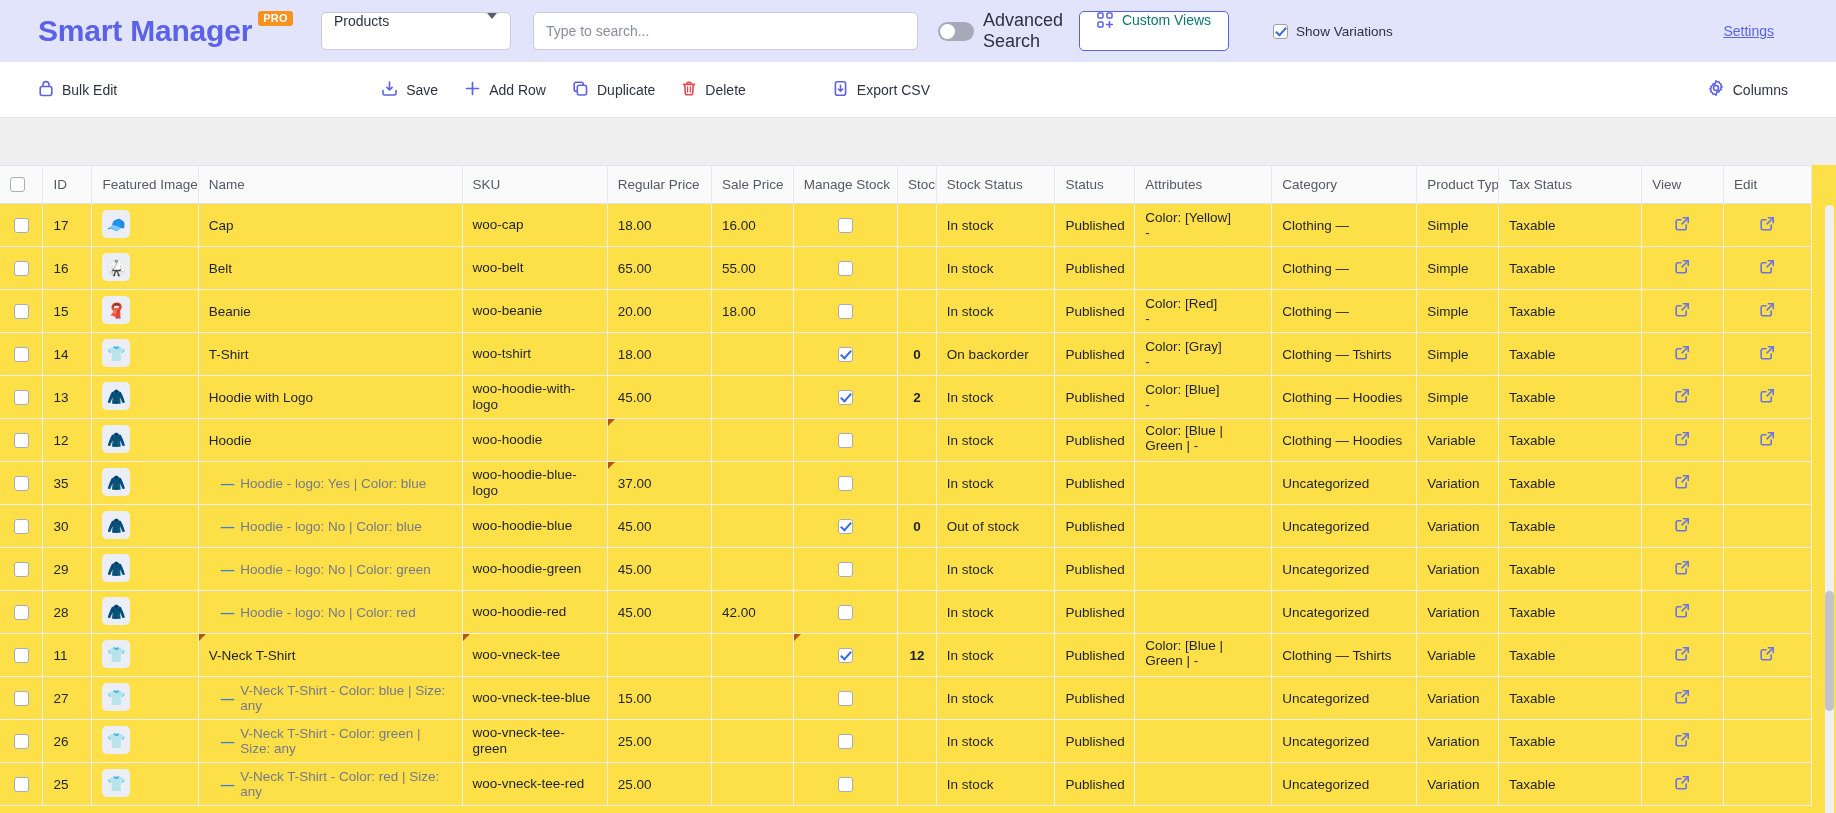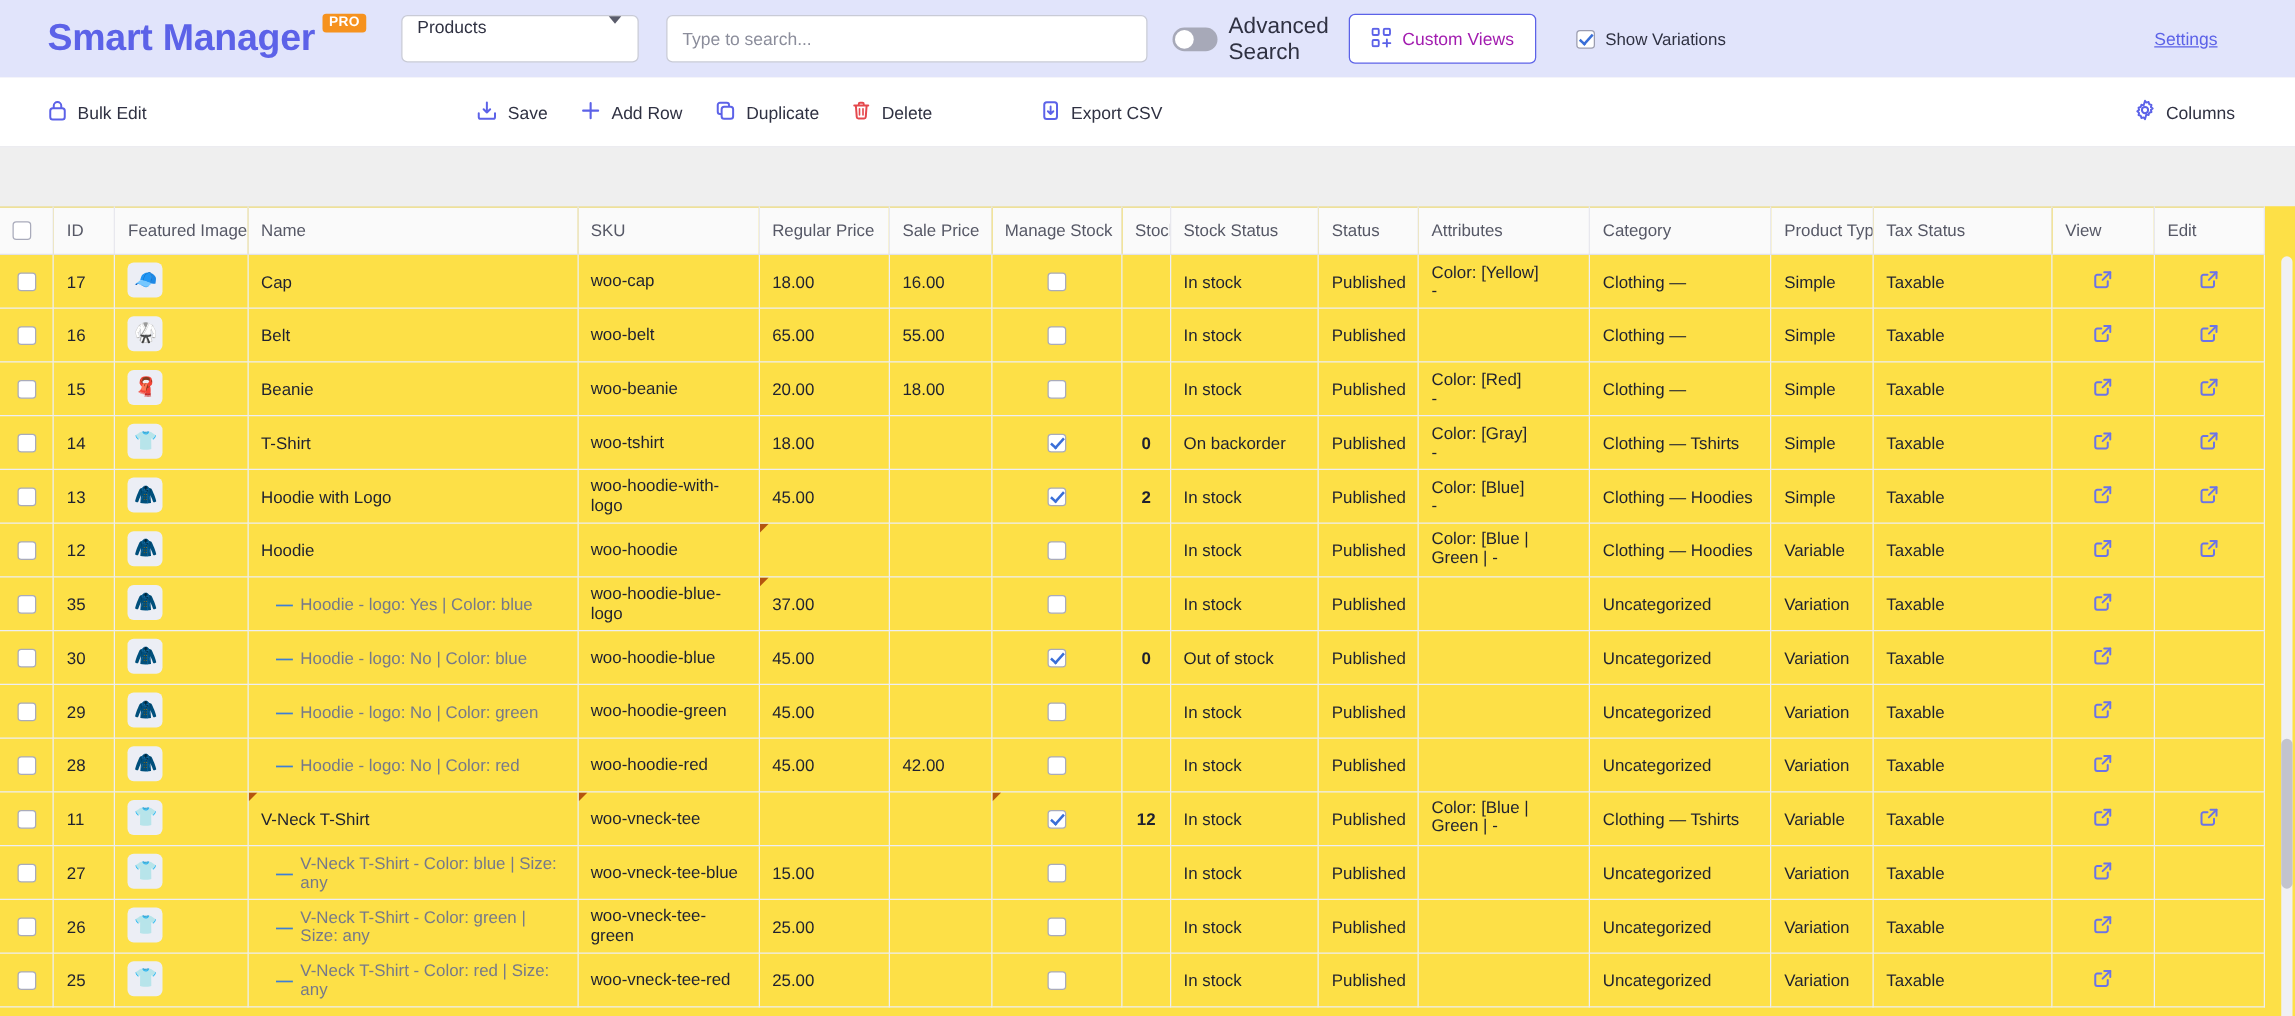--- a/index.html
+++ b/index.html
@@ -112,27 +112,27 @@
     line-height: 1.15;
     max-width: 66px;
   }
 
   .cv-btn {
     height: 40px;
     background: #ffffff;
     border: 1px solid #5c62e8;
     border-radius: 5px;
     display: flex;
-    align-items: center;
+    align-items: flex-start;
     gap: 9px;
     padding: 0 17px;
     font-size: 14px;
-    color: #a21caf;
+    color: #0f766e;
     cursor: pointer;
-    margin-right: 32px;
+    margin-right: 44px;
   }
 
   .chk-wrap { display: flex; align-items: center; gap: 8px; cursor: pointer; }
   .chk {
     width: 15px; height: 15px;
     border: 1px solid #9b9db0;
     border-radius: 3px;
     background: #fff;
     position: relative;
     flex: none;

